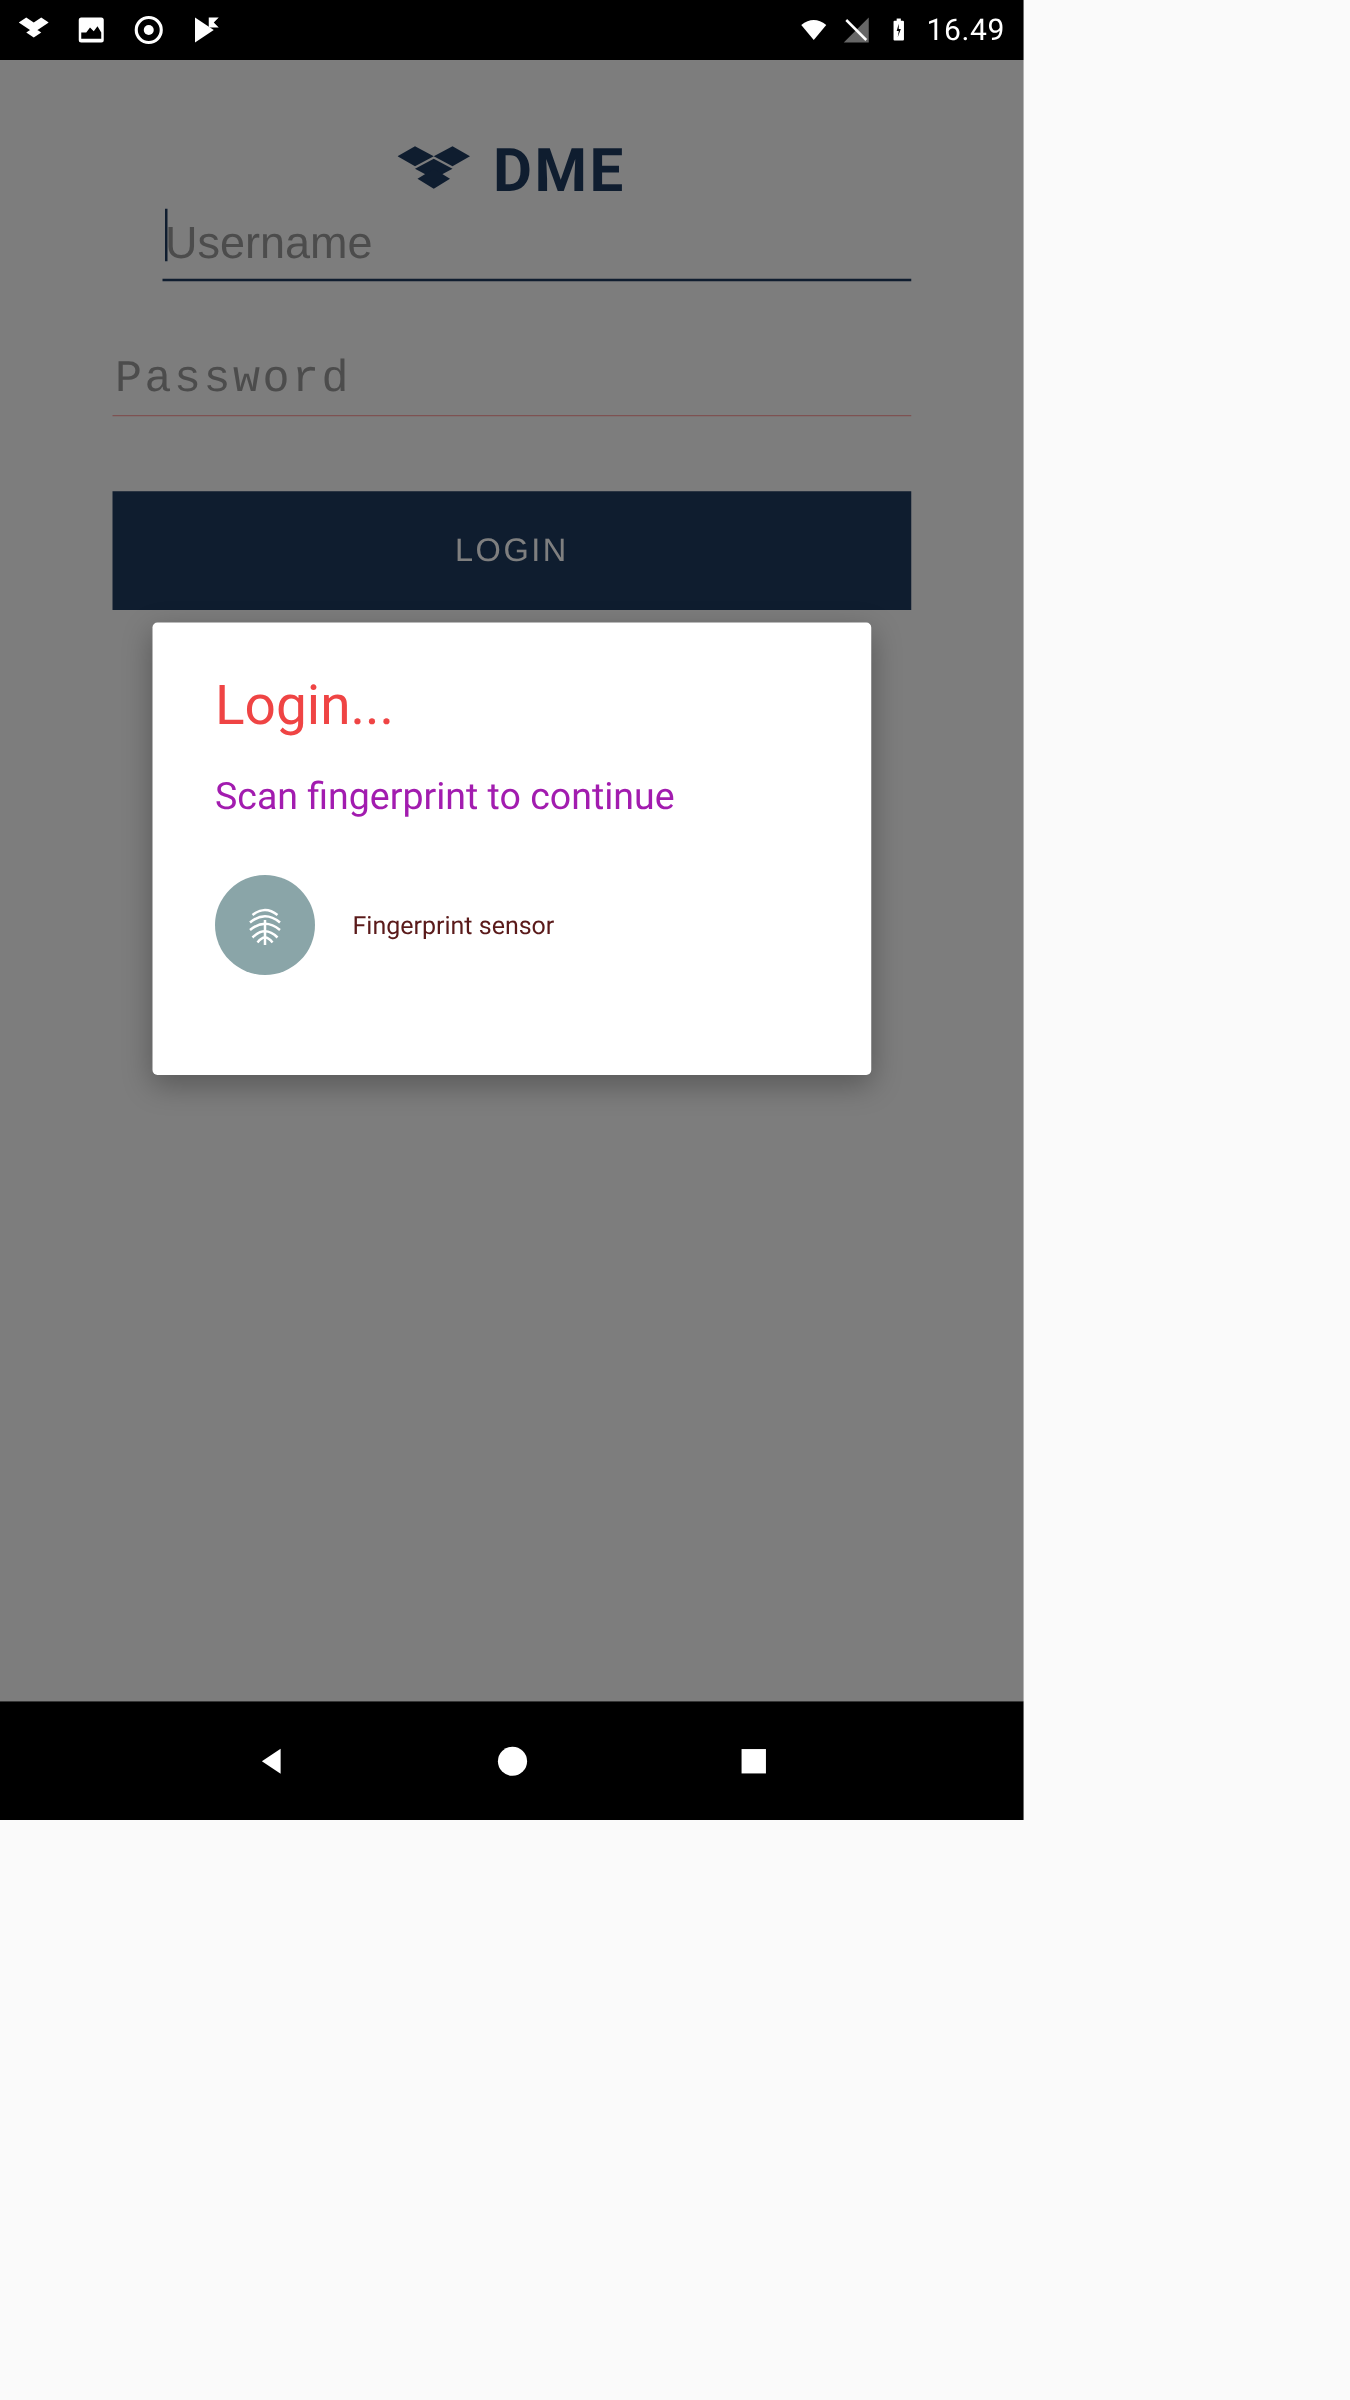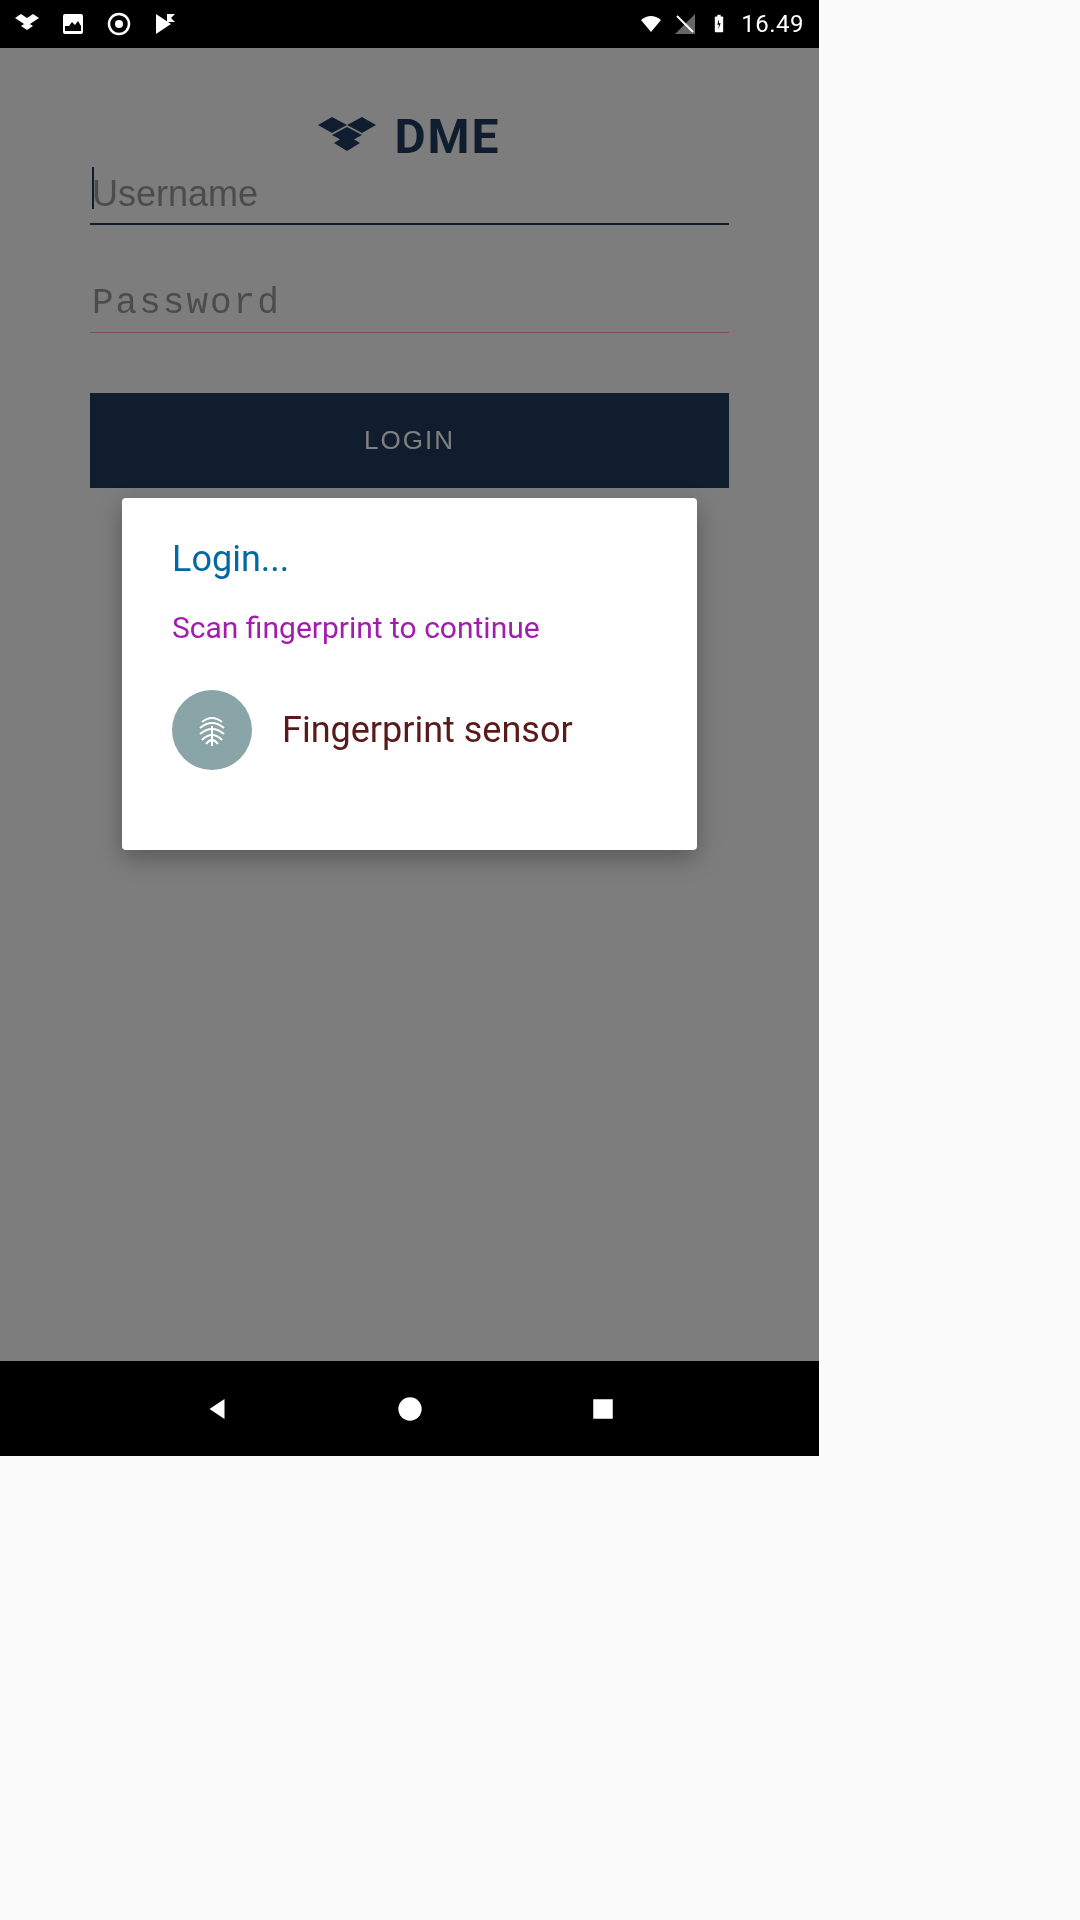--- a/index.html
+++ b/index.html
@@ -115,22 +115,22 @@
     }
     .dialog {
       width: 575px;
       background: #fff;
       border-radius: 4px;
       margin-top: 450px;
       padding: 40px 50px 30px 50px;
       box-shadow: 0 8px 24px rgba(0,0,0,0.3);
     }
     .dialog-title {
-      font-size: 36px;
-      color: #0369a1;
+      font-size: 44px;
+      color: #ef4444;
       font-weight: 400;
       margin-bottom: 30px;
     }
     .dialog-subtitle {
       font-size: 30px;
       color: #a21caf;
       margin-bottom: 45px;
     }
     .sensor-row {
       display: flex;
@@ -141,21 +141,21 @@
     .fingerprint-icon {
       width: 80px;
       height: 80px;
       border-radius: 50%;
       background: #8aa5a8;
       display: flex;
       align-items: center;
       justify-content: center;
     }
     .sensor-text {
-      font-size: 36px;
+      font-size: 20px;
       color: #5a1a1a;
     }
     .dialog-actions {
       display: flex;
       justify-content: flex-end;
     }
     .cancel-btn {
       background: none;
       border: none;
       color: #009688;
@@ -178,20 +178,21 @@
     }
     .nav-btn {
       width: 40px;
       height: 40px;
       display: flex;
       align-items: center;
       justify-content: center;
     }
     .input-wrapper {
       position: relative;
+      margin-left: 40px;
     }
   </style>
 </head>
 <body>
 
 <div class="status-bar">
   <div class="status-left">
     <span class="status-icon">
       <svg viewBox="0 0 24 24" width="26" height="26" fill="#fff">
           <path d="M6 2 L12 6 L6 10 L0 6 Z M18 2 L24 6 L18 10 L12 6 Z M6 10 L12 14 L18 10 L12 6 Z M6 14 L12 18 L18 14 L12 10 Z"></path>

